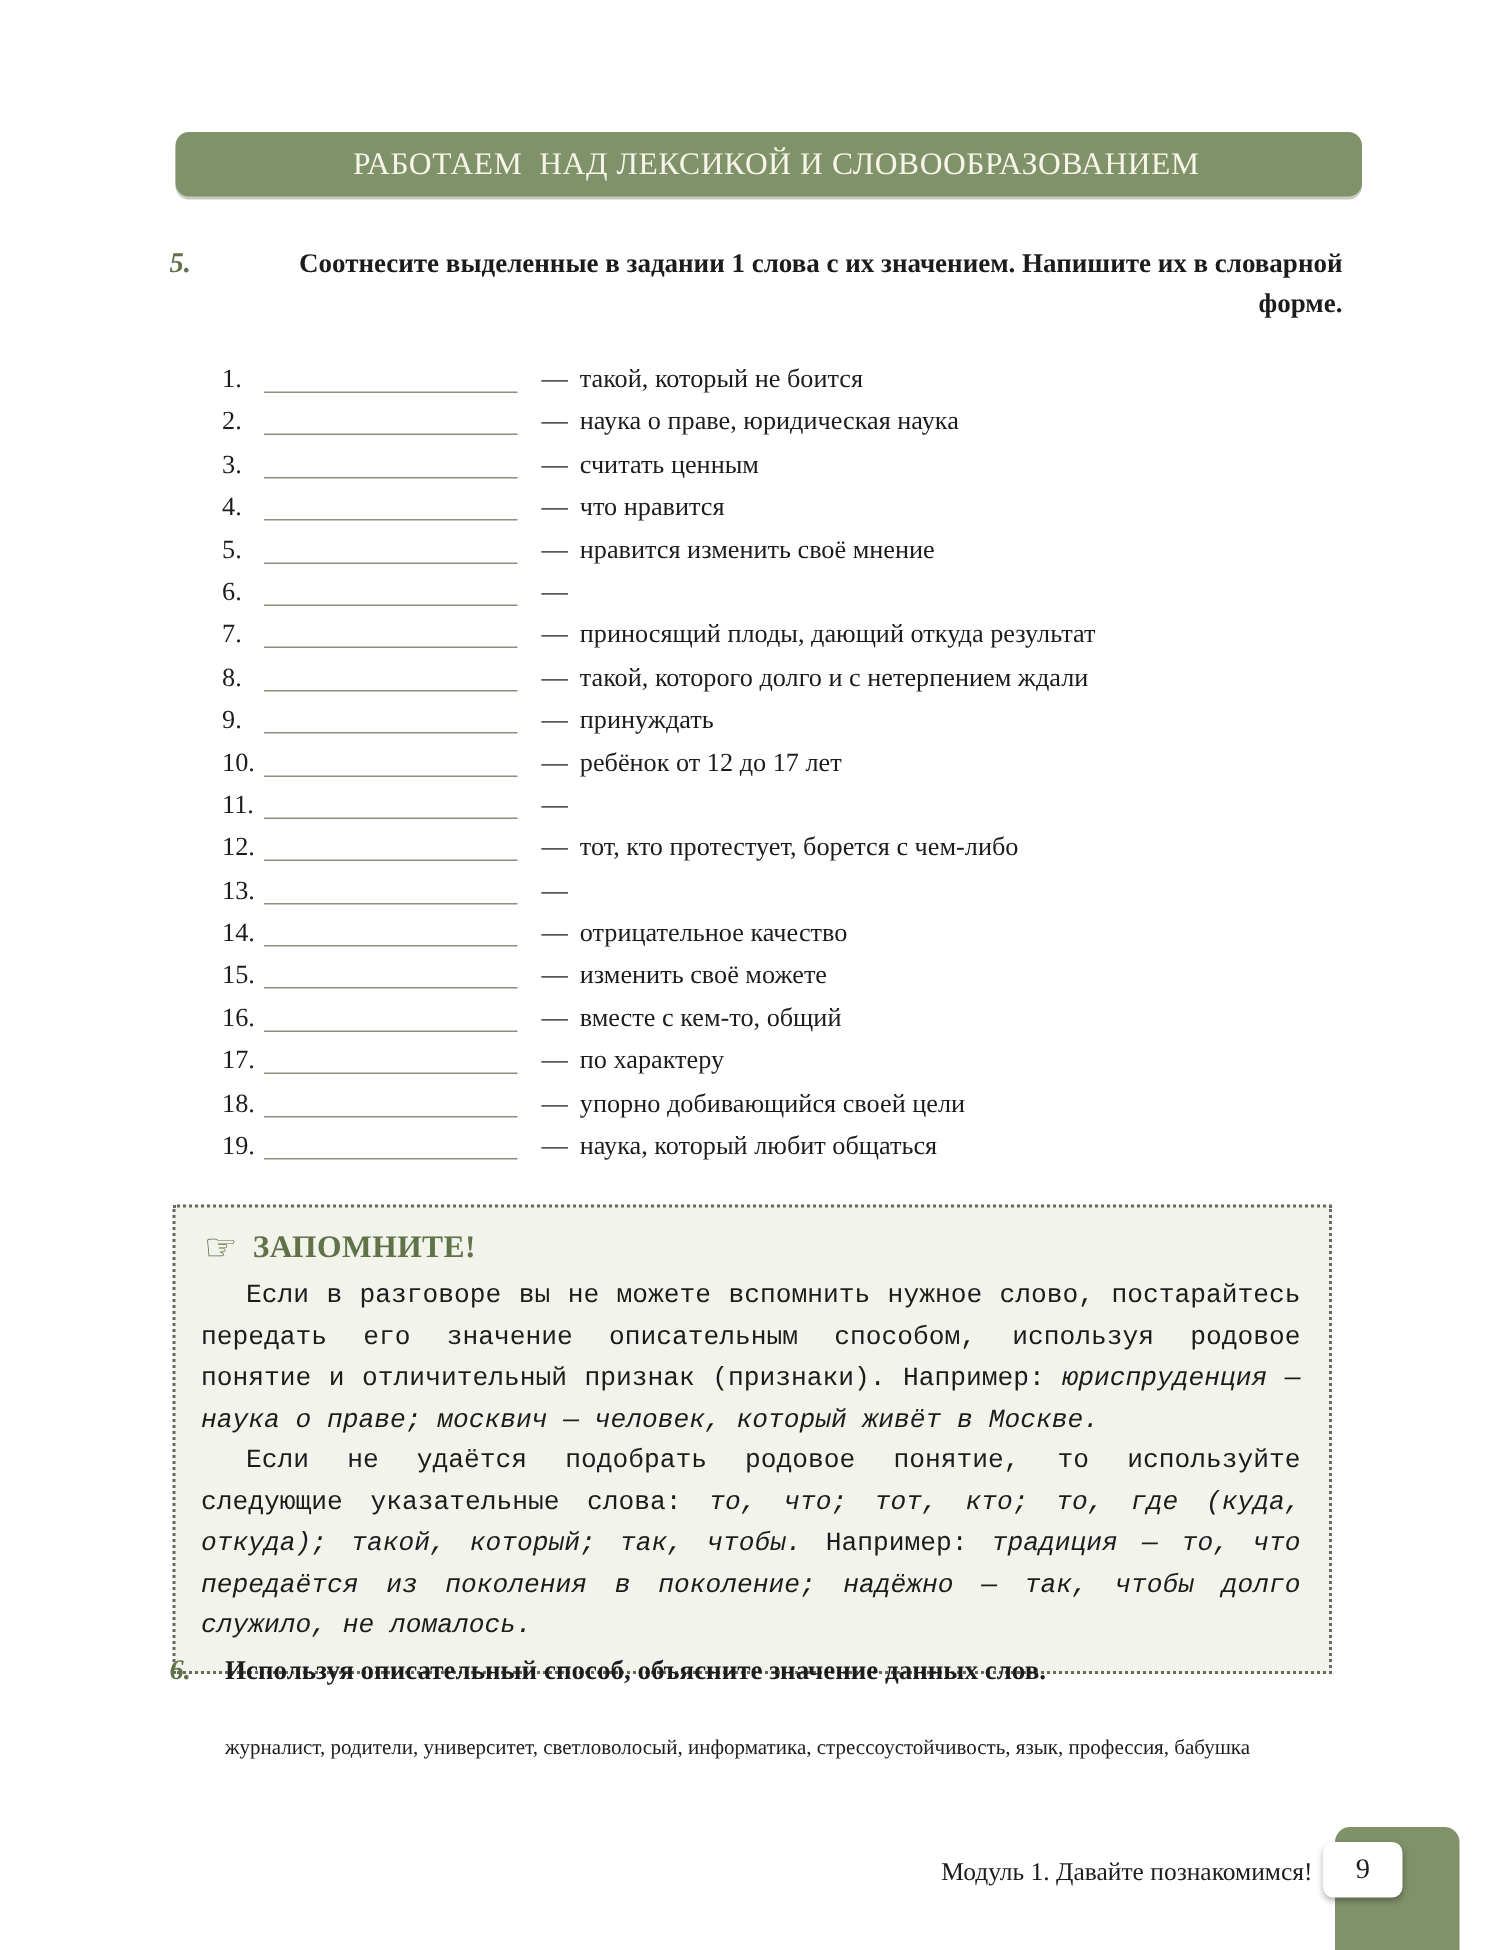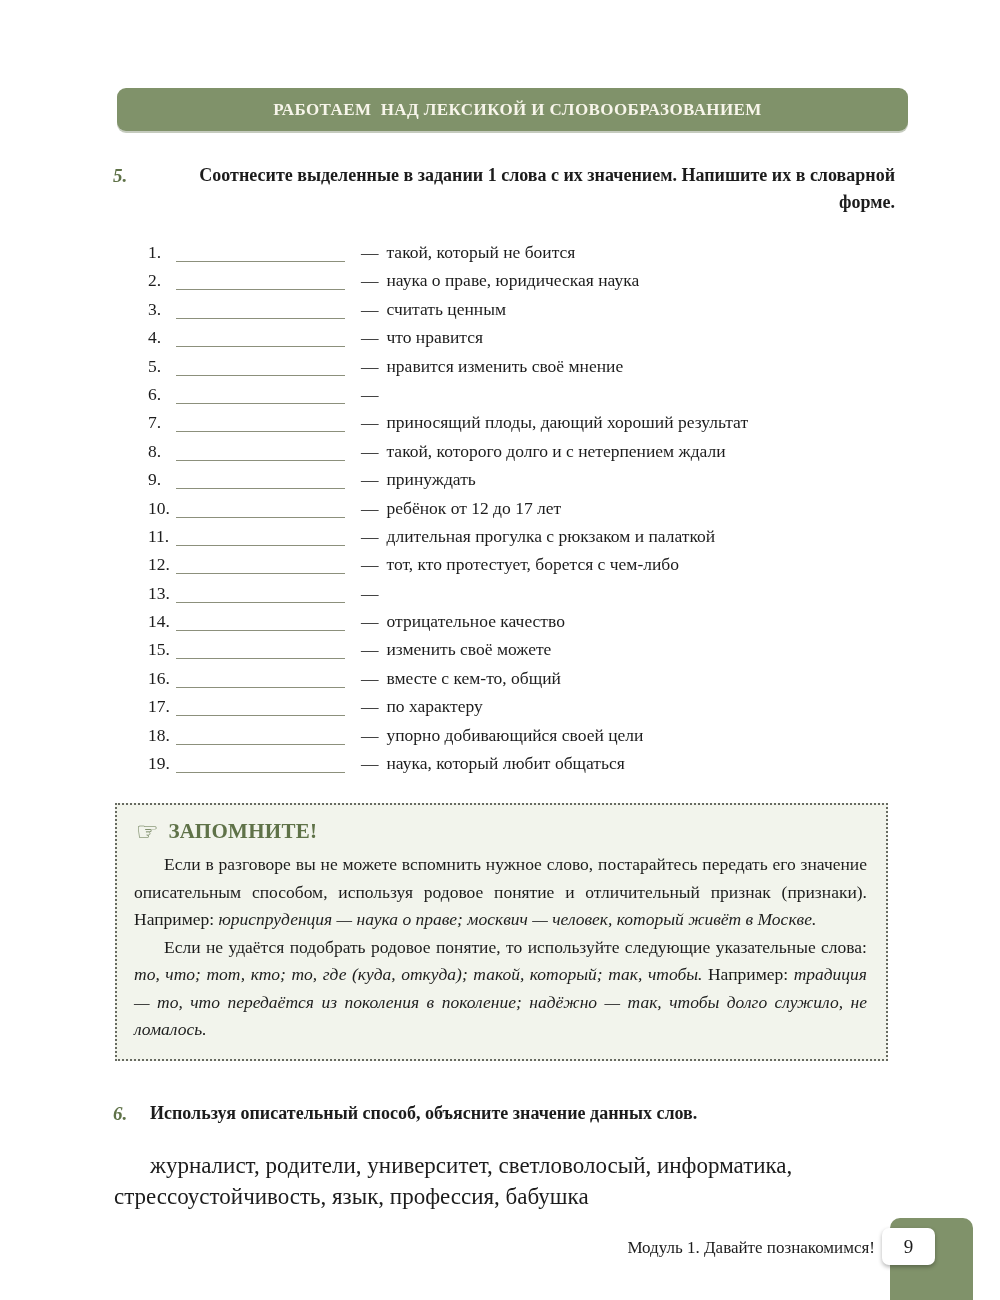--- a/index.html
+++ b/index.html
@@ -19,21 +19,21 @@
     overflow:hidden;
   }
   .banner{
     position:absolute;left:117px;top:88px;width:791px;height:43px;
     background:var(--green);
     border-radius:9px;
     box-shadow:0 2px 0 rgba(90,105,70,.35);
     display:flex;align-items:center;justify-content:center;
   }
   .banner-title{
-    color:#f7f5ea;font-weight:bold;font-size:17px;letter-spacing:.4px;
+    color:#f7f5ea;font-weight:normal;font-size:21px;letter-spacing:.4px;
     white-space:pre;
     margin-left:10px;
   }
   .exercise{position:absolute;left:113px;display:flex;}
   .ex5{top:162px;width:782px;}
   .ex6{top:1100px;width:782px;}
   .ex-num{
     flex:none;width:37px;
     color:var(--green-dark);font-weight:bold;font-style:italic;font-size:19px;
     line-height:27px;
@@ -60,26 +60,26 @@
   .note-title-row{display:flex;align-items:center;gap:10px;margin:2px 0 7px 2px;}
   .hand-icon{
     font-family:"DejaVu Sans", sans-serif;
     color:var(--green-dark);font-size:25px;line-height:1;
   }
   .note-title{
     color:var(--green-dark);font-weight:bold;font-size:21px;letter-spacing:.3px;
   }
   .note-para{
     margin:0;font-size:17.5px;line-height:27.5px;
-    text-align:justify;text-indent:30px;
+    text-align:justify;text-indent:30px;font-family:Liberation Mono, monospace;
   }
   .it{font-style:italic;}
   .words{
     position:absolute;left:114px;top:1150px;width:792px;margin:0;
-    font-size:23px;line-height:31px;text-indent:36px;
+    font-size:14px;line-height:31px;text-indent:36px;
   }
   .footer-text{
     position:absolute;top:1238px;right:125px;
     font-size:17px;
   }
   .page-tab{
     position:absolute;left:890px;top:1218px;width:83px;height:82px;
     background:var(--green);
     border-radius:10px 10px 0 0;
   }
@@ -138,21 +138,21 @@
       </div>
       <div class="match-row">
         <span class="mnum">6.</span>
         <span class="blank"></span>
         <span class="mdash">—</span>
       </div>
       <div class="match-row">
         <span class="mnum">7.</span>
         <span class="blank"></span>
         <span class="mdash">—</span>
-        <span class="mdef">приносящий плоды, дающий хороший результат</span>
+        <span class="mdef">приносящий плоды, дающий откуда результат</span>
       </div>
       <div class="match-row">
         <span class="mnum">8.</span>
         <span class="blank"></span>
         <span class="mdash">—</span>
         <span class="mdef">такой, которого долго и с нетерпением ждали</span>
       </div>
       <div class="match-row">
         <span class="mnum">9.</span>
         <span class="blank"></span>
@@ -162,21 +162,20 @@
       <div class="match-row">
         <span class="mnum">10.</span>
         <span class="blank"></span>
         <span class="mdash">—</span>
         <span class="mdef">ребёнок от 12 до 17 лет</span>
       </div>
       <div class="match-row">
         <span class="mnum">11.</span>
         <span class="blank"></span>
         <span class="mdash">—</span>
-        <span class="mdef">длительная прогулка с рюкзаком и палаткой</span>
       </div>
       <div class="match-row">
         <span class="mnum">12.</span>
         <span class="blank"></span>
         <span class="mdash">—</span>
         <span class="mdef">тот, кто протестует, борется с чем-либо</span>
       </div>
       <div class="match-row">
         <span class="mnum">13.</span>
         <span class="blank"></span>

